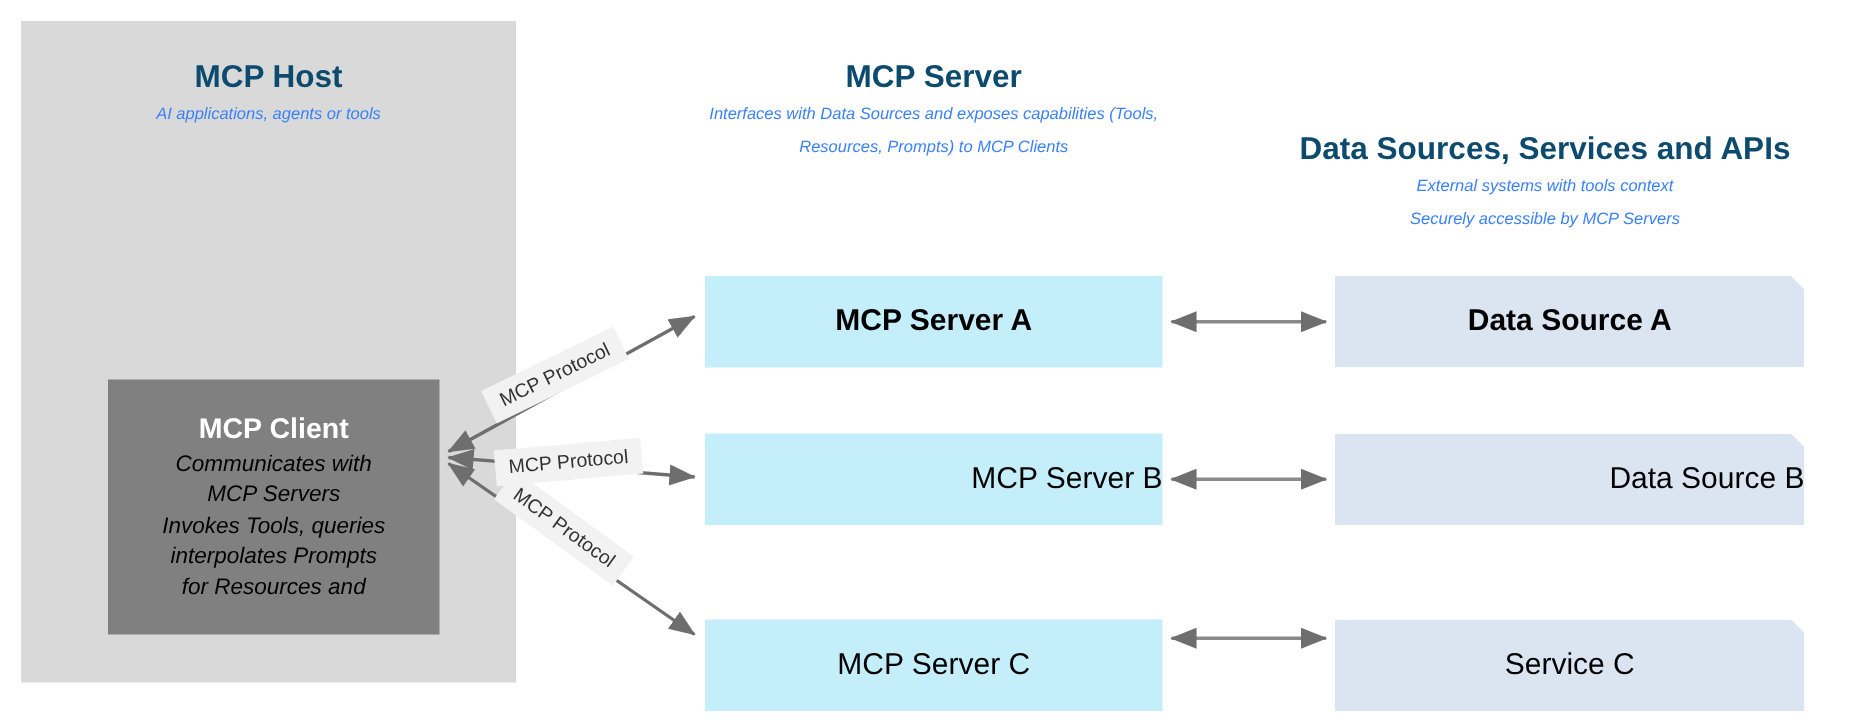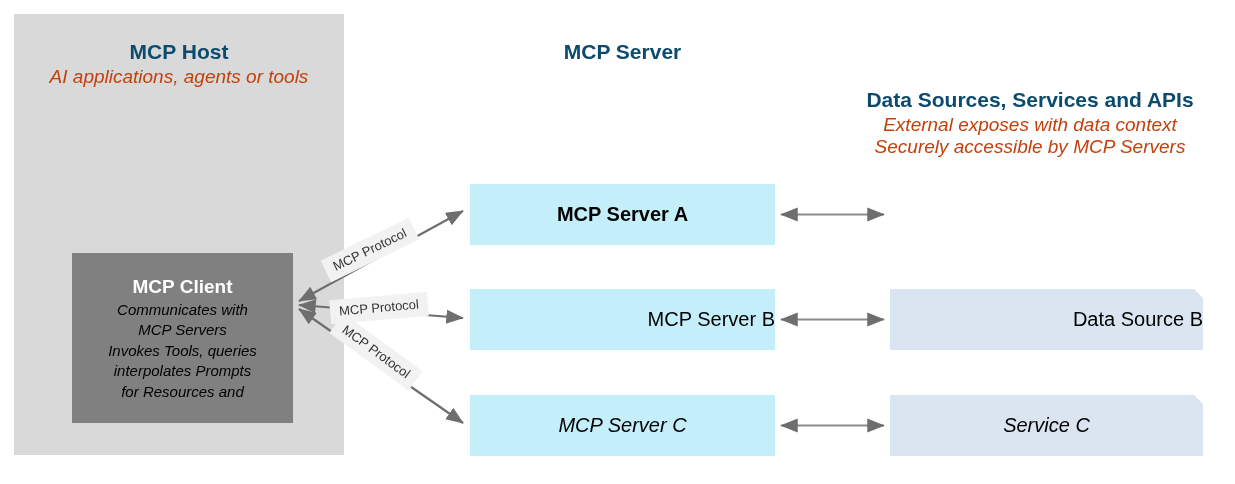--- a/index.html
+++ b/index.html
@@ -34,23 +34,23 @@
     text-align: center;
   }
   .col-title {
     font-size: 21px;
     font-weight: bold;
     color: #0c4a6e;
     line-height: 28px;
     white-space: nowrap;
   }
   .col-sub {
-    font-size: 19px;
+    font-size: 11px;
     font-style: italic;
-    color: #c2410c;
+    color: #3b82f6;
     line-height: 21.5px;
   }
 
   .head-host   { left: 14px;  top: 38px;  width: 330px; }
   .head-server { left: 455px; top: 38px;  width: 335px; }
   .head-data   { left: 850px; top: 38px;  width: 360px; margin-top: 48px; }
 
   
   .client-box {
     position: absolute;
@@ -111,21 +111,21 @@
     align-items: center;
     justify-content: center;
   }
   .data-label {
     font-size: 20px;
     color: #000000;
   }
 
   .row-a { top: 184px; font-weight: bold; }
   .row-b { top: 289px; justify-content: flex-end; }
-  .row-c { top: 395px; font-style: italic; }
+  .row-c { top: 413px; }
 
   
   #wires {
     position: absolute;
     left: 0;
     top: 0;
     width: 1235px;
     height: 484px;
     pointer-events: none;
   }
@@ -164,25 +164,26 @@
 
   <div class="host-box"></div>
 
   <div class="col-head head-host">
     <div class="col-title">MCP Host</div>
     <div class="col-sub">AI applications, agents or tools</div>
   </div>
 
   <div class="col-head head-server">
     <div class="col-title">MCP Server</div>
+    <div class="col-sub">Interfaces with Data Sources and exposes capabilities (Tools, Resources, Prompts) to MCP Clients</div>
   </div>
 
   <div class="col-head head-data">
     <div class="col-title">Data Sources, Services and APIs</div>
-    <div class="col-sub">External exposes with data context</div>
+    <div class="col-sub">External systems with tools context</div>
     <div class="col-sub">Securely accessible by MCP Servers</div>
   </div>
 
   <div class="client-box">
     <div class="client-title">MCP Client</div>
     <div class="client-sub">Communicates with</div>
     <div class="client-sub">MCP Servers</div>
     <div class="client-sub">Invokes Tools, queries</div>
     <div class="client-sub">interpolates Prompts</div>
     <div class="client-sub">for Resources and</div>
@@ -230,20 +231,23 @@
   <div class="server-box row-a">
     <span class="server-label">MCP Server A</span>
   </div>
   <div class="server-box row-b">
     <span class="server-label">MCP Server B</span>
   </div>
   <div class="server-box row-c">
     <span class="server-label">MCP Server C</span>
   </div>
 
+  <div class="data-box row-a">
+    <span class="data-label">Data Source A</span>
+  </div>
   <div class="data-box row-b">
     <span class="data-label">Data Source B</span>
   </div>
   <div class="data-box row-c">
     <span class="data-label">Service C</span>
   </div>
 
 </div>
 
 </body></html>

